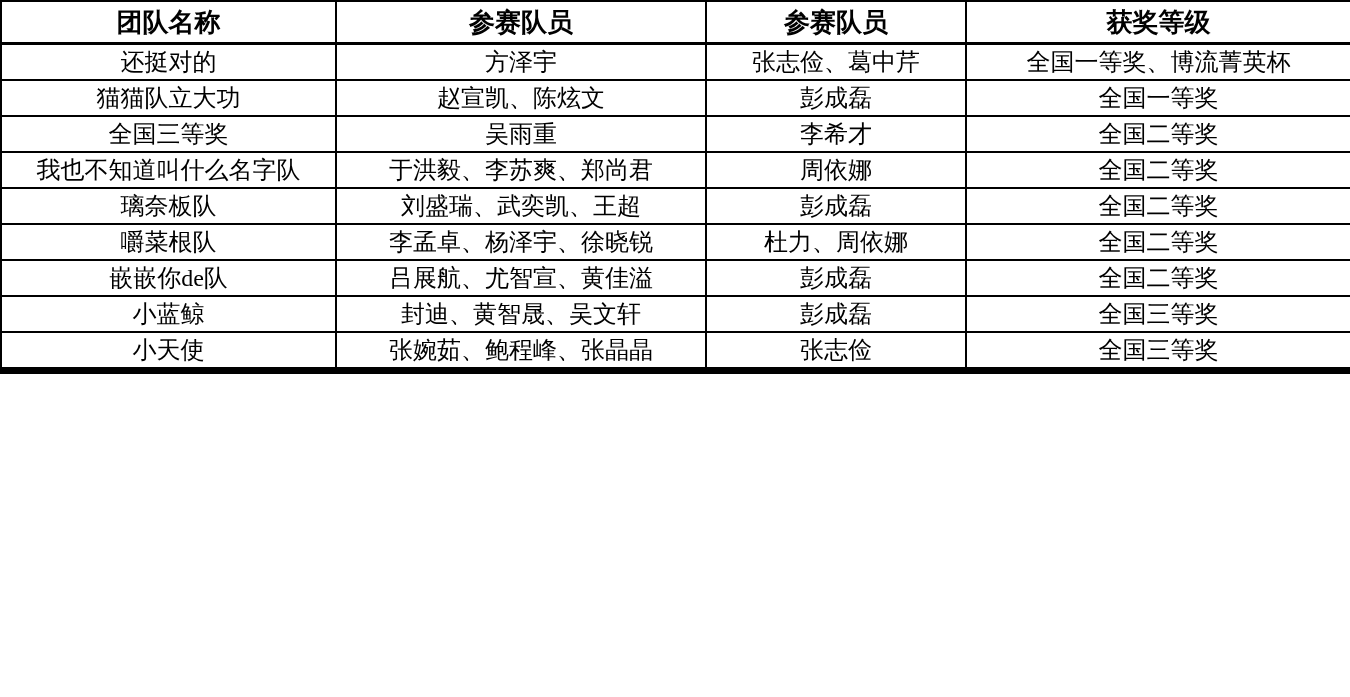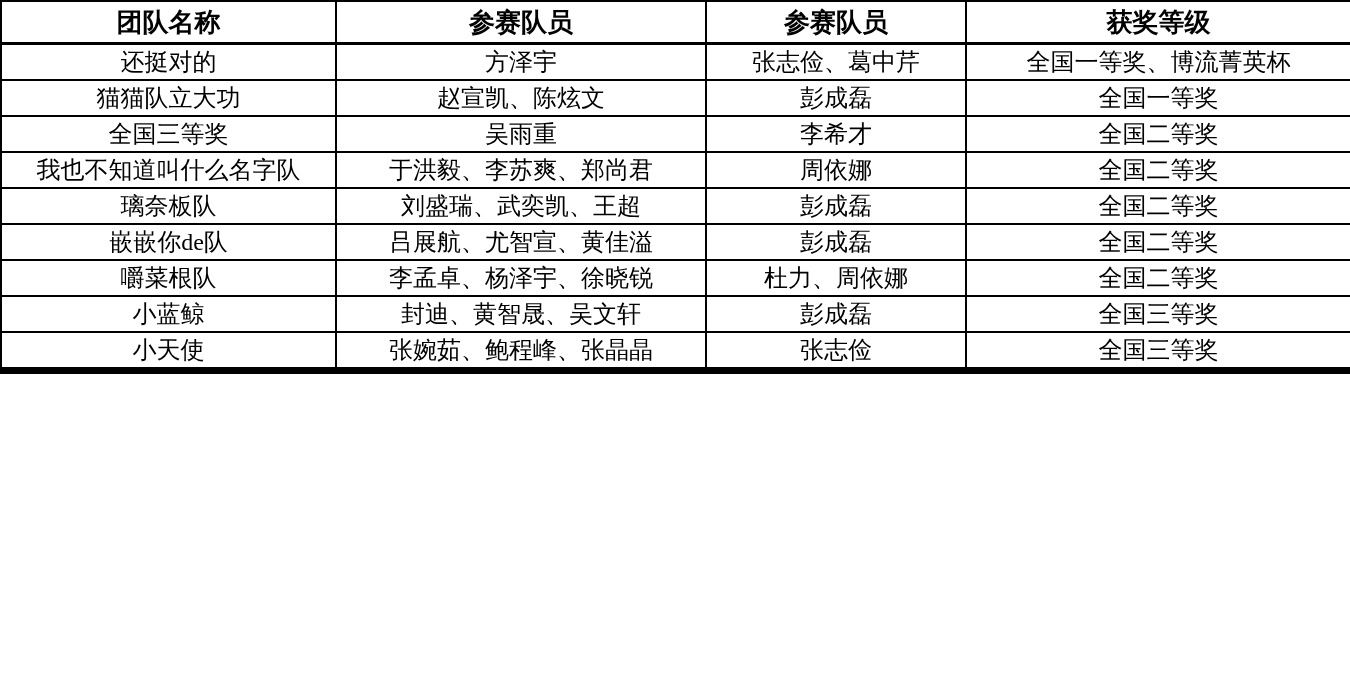--- a/index.html
+++ b/index.html
@@ -94,29 +94,29 @@
           <td>周依娜</td>
           <td>全国二等奖</td>
         </tr>
         <tr>
           <td>璃奈板队</td>
           <td>刘盛瑞、武奕凯、王超</td>
           <td>彭成磊</td>
           <td>全国二等奖</td>
         </tr>
         <tr>
+          <td>嚼菜根队</td>
+          <td>李孟卓、杨泽宇、徐晓锐</td>
+          <td>杜力、周依娜</td>
+          <td>全国二等奖</td>
+        </tr>
+        <tr>
           <td>嵌嵌你de队</td>
           <td>吕展航、尤智宣、黄佳溢</td>
           <td>彭成磊</td>
-          <td>全国二等奖</td>
-        </tr>
-        <tr>
-          <td>嚼菜根队</td>
-          <td>李孟卓、杨泽宇、徐晓锐</td>
-          <td>杜力、周依娜</td>
           <td>全国二等奖</td>
         </tr>
         <tr>
           <td>小蓝鲸</td>
           <td>封迪、黄智晟、吴文轩</td>
           <td>彭成磊</td>
           <td>全国三等奖</td>
         </tr>
         <tr>
           <td>小天使</td>

